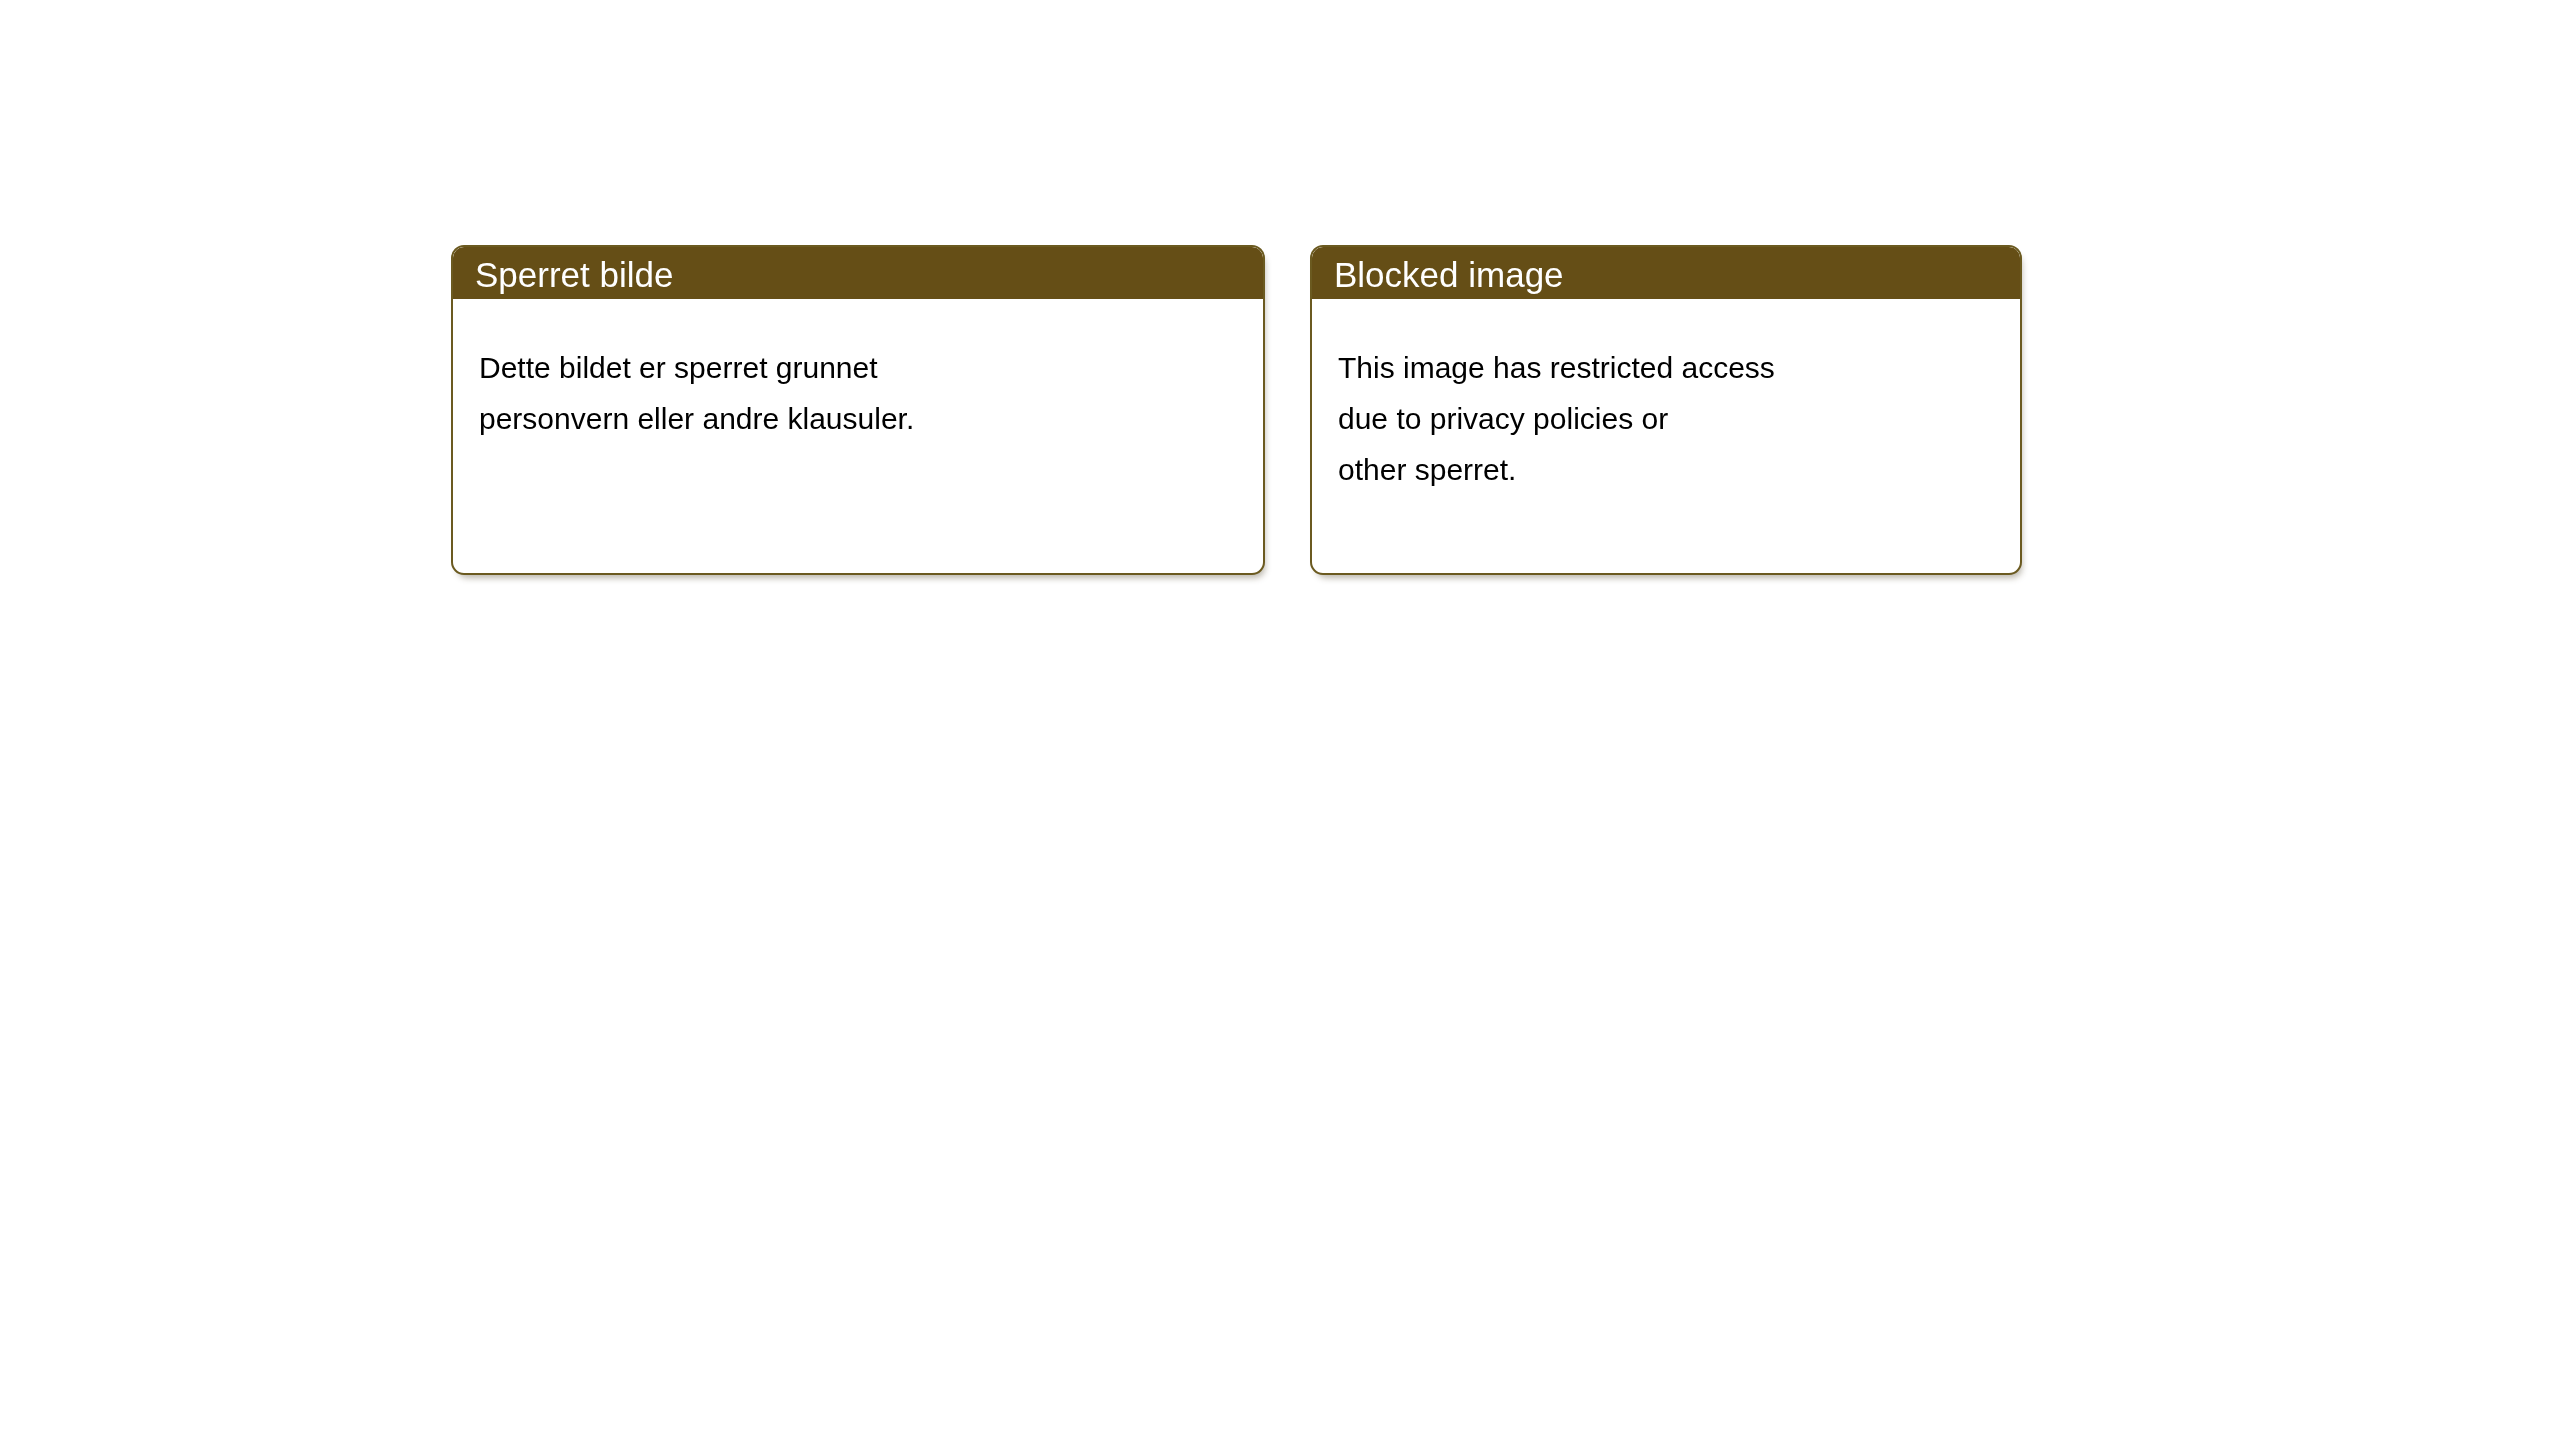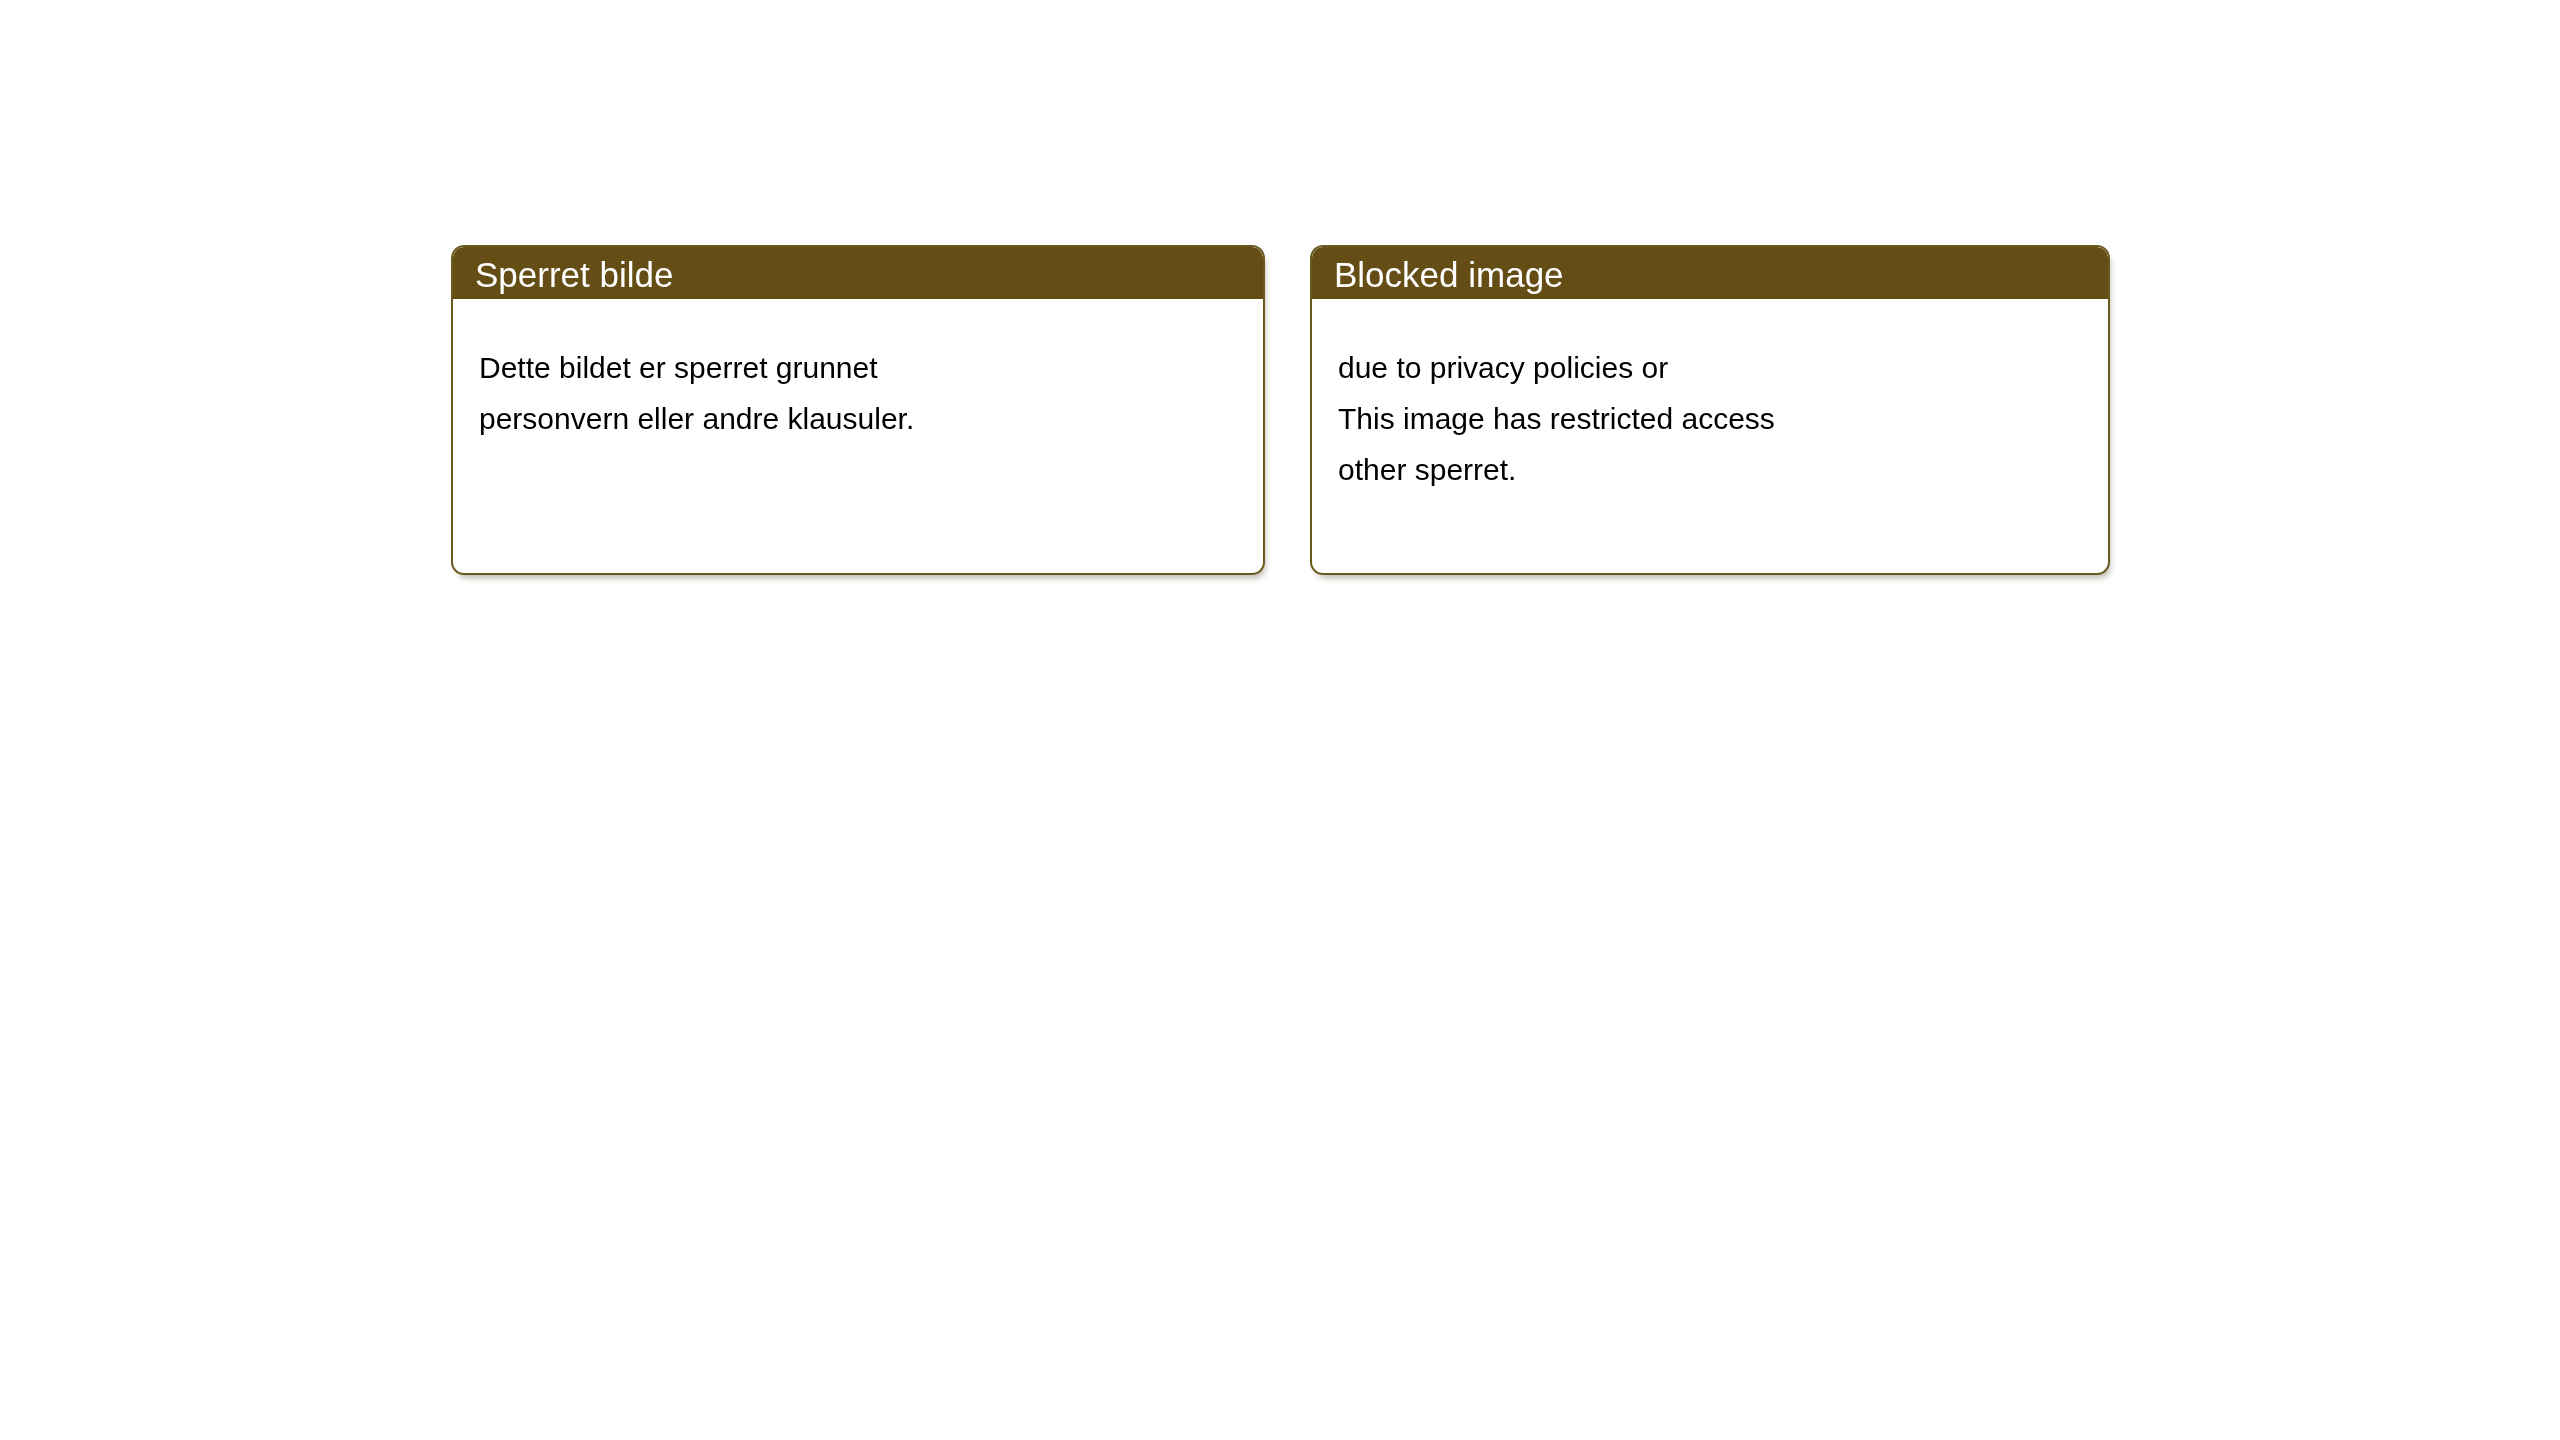--- a/index.html
+++ b/index.html
@@ -18,21 +18,21 @@
     overflow: hidden;
   }
   .stage {
     position: relative;
     width: 2560px;
     height: 1440px;
   }
   .card {
     position: absolute;
     top: 245px;
-    width: 800px;
+    width: 712px;
     height: 330px;
     border: 2px solid var(--border);
     border-radius: 13px;
     background: #FFFFFF;
     overflow: hidden;
     box-shadow: 3px 6px 6px -3px rgba(60, 50, 20, 0.35);
   }
   .card.no { left: 451px; width: 814px; }
   .card.en { left: 1310px; }
   .card-header {
@@ -62,19 +62,19 @@
     <div class="card-header">Sperret bilde</div>
     <div class="card-body">
         <div>Dette bildet er sperret grunnet</div>
         <div>personvern eller andre klausuler.</div>
       </div>
   </div>
 
   <div class="card en">
     <div class="card-header">Blocked image</div>
     <div class="card-body">
+        <div>This image has restricted access</div>
         <div>due to privacy policies or</div>
-        <div>This image has restricted access</div>
         <div>other sperret.</div>
       </div>
   </div>
 
 </div>
 
 </body></html>

